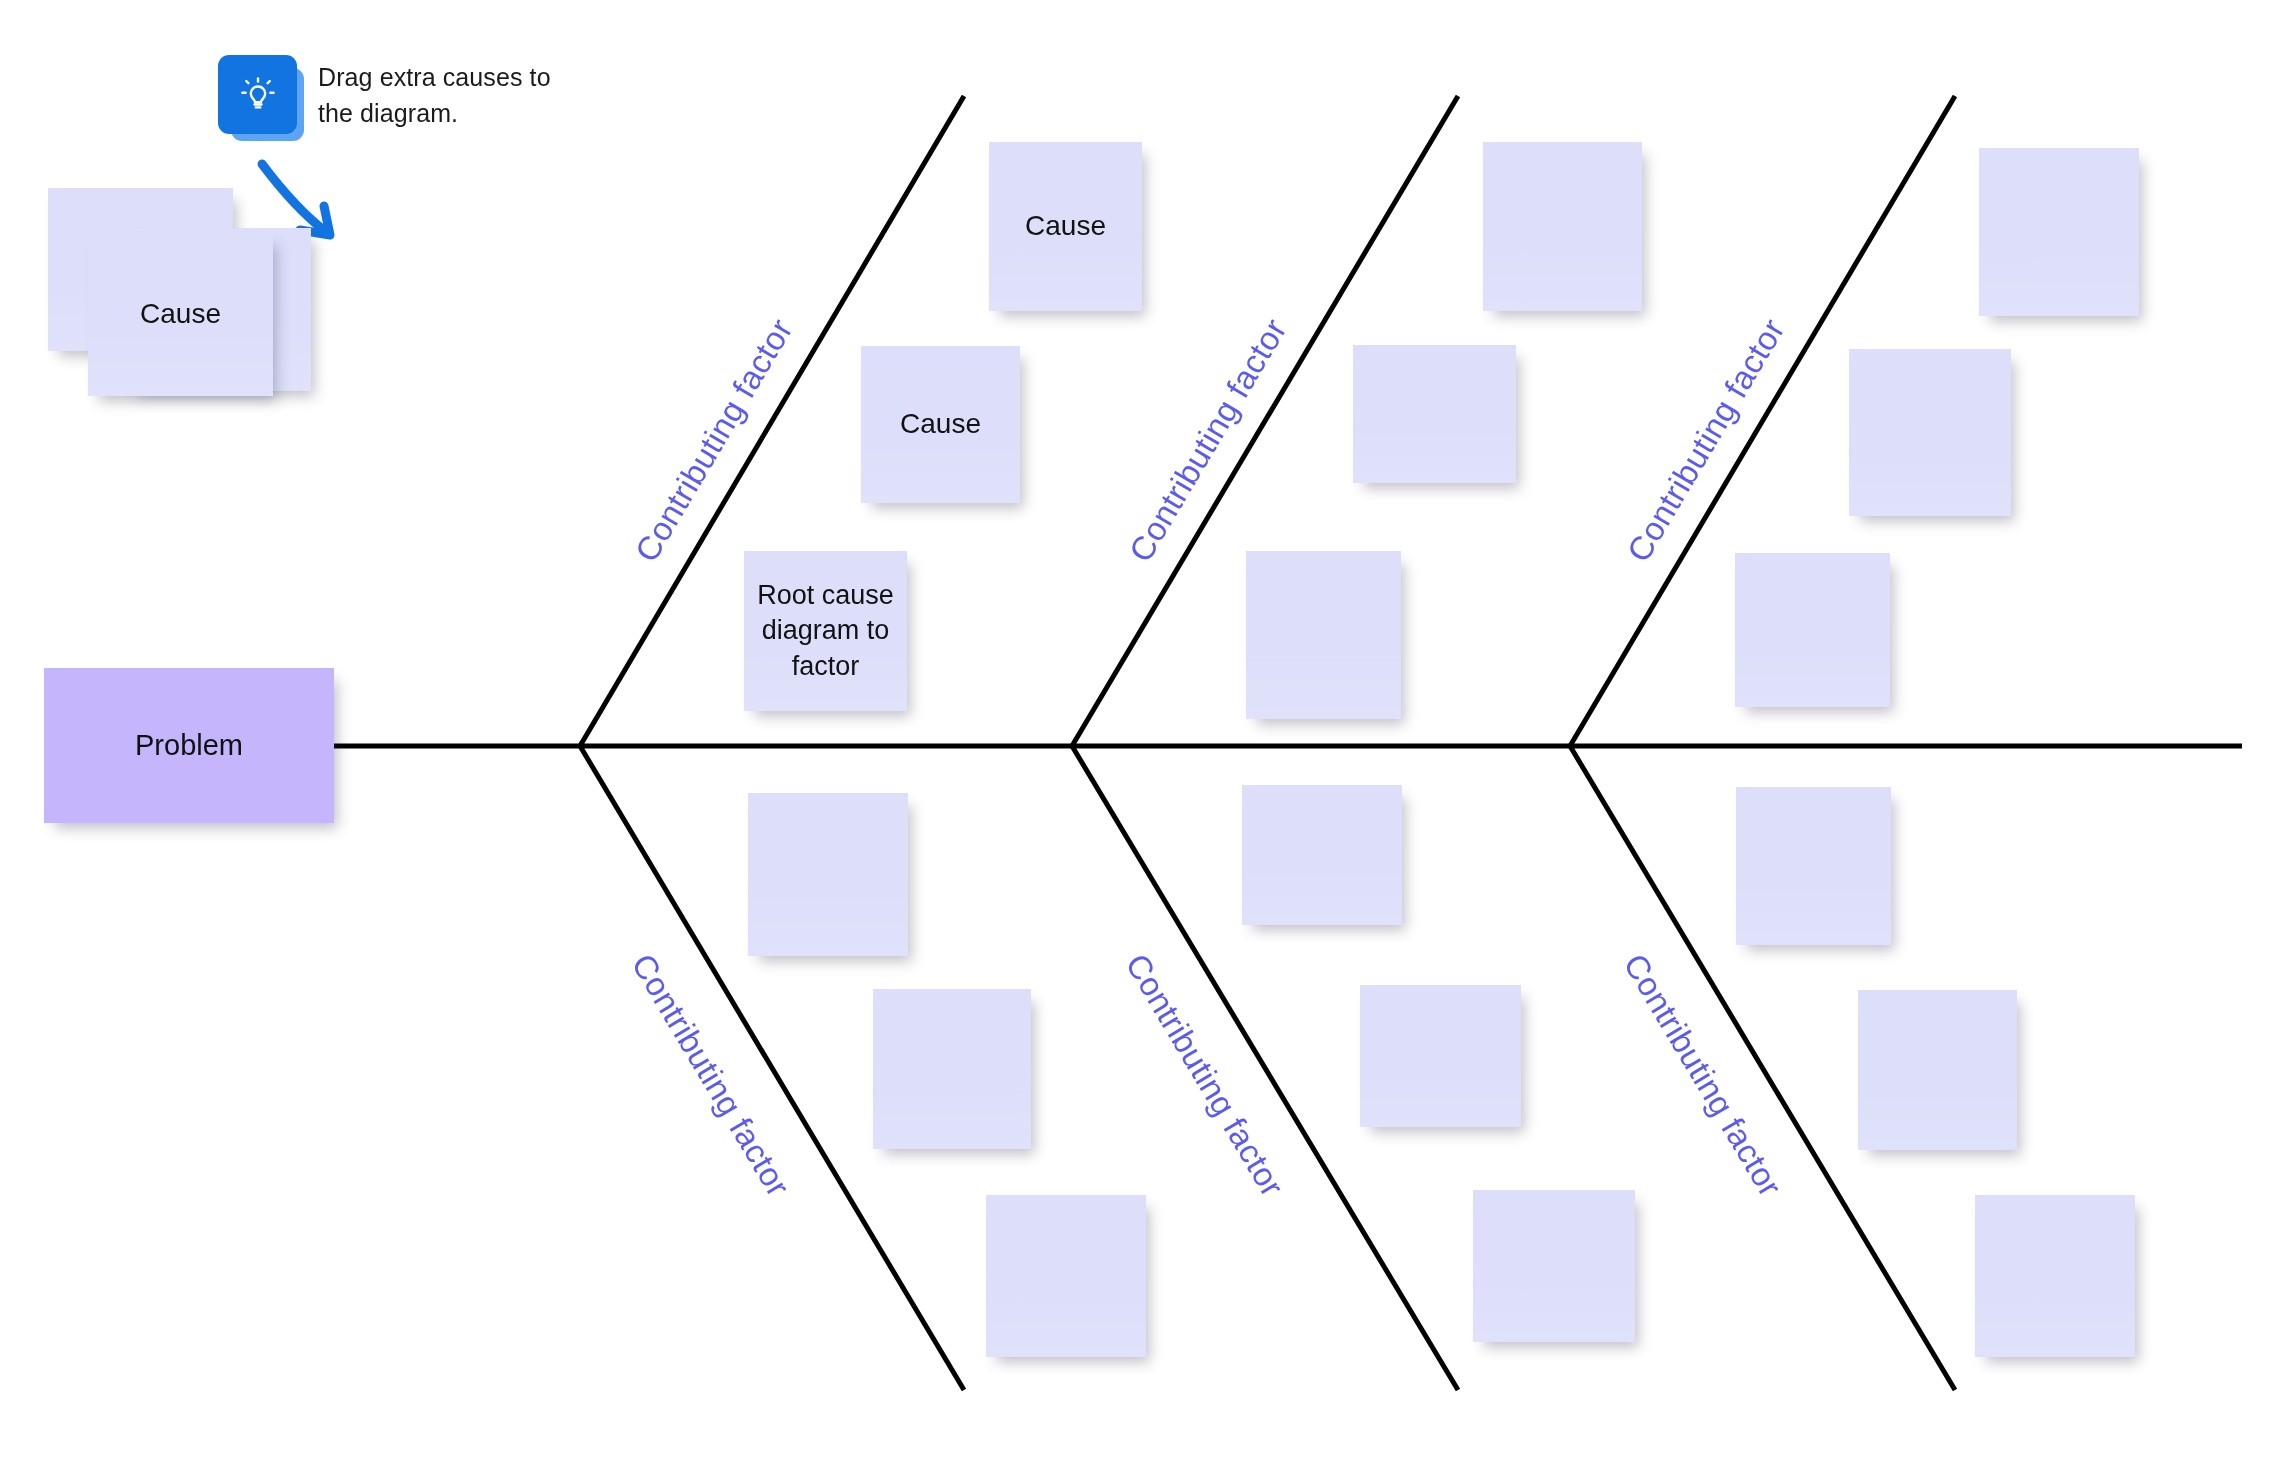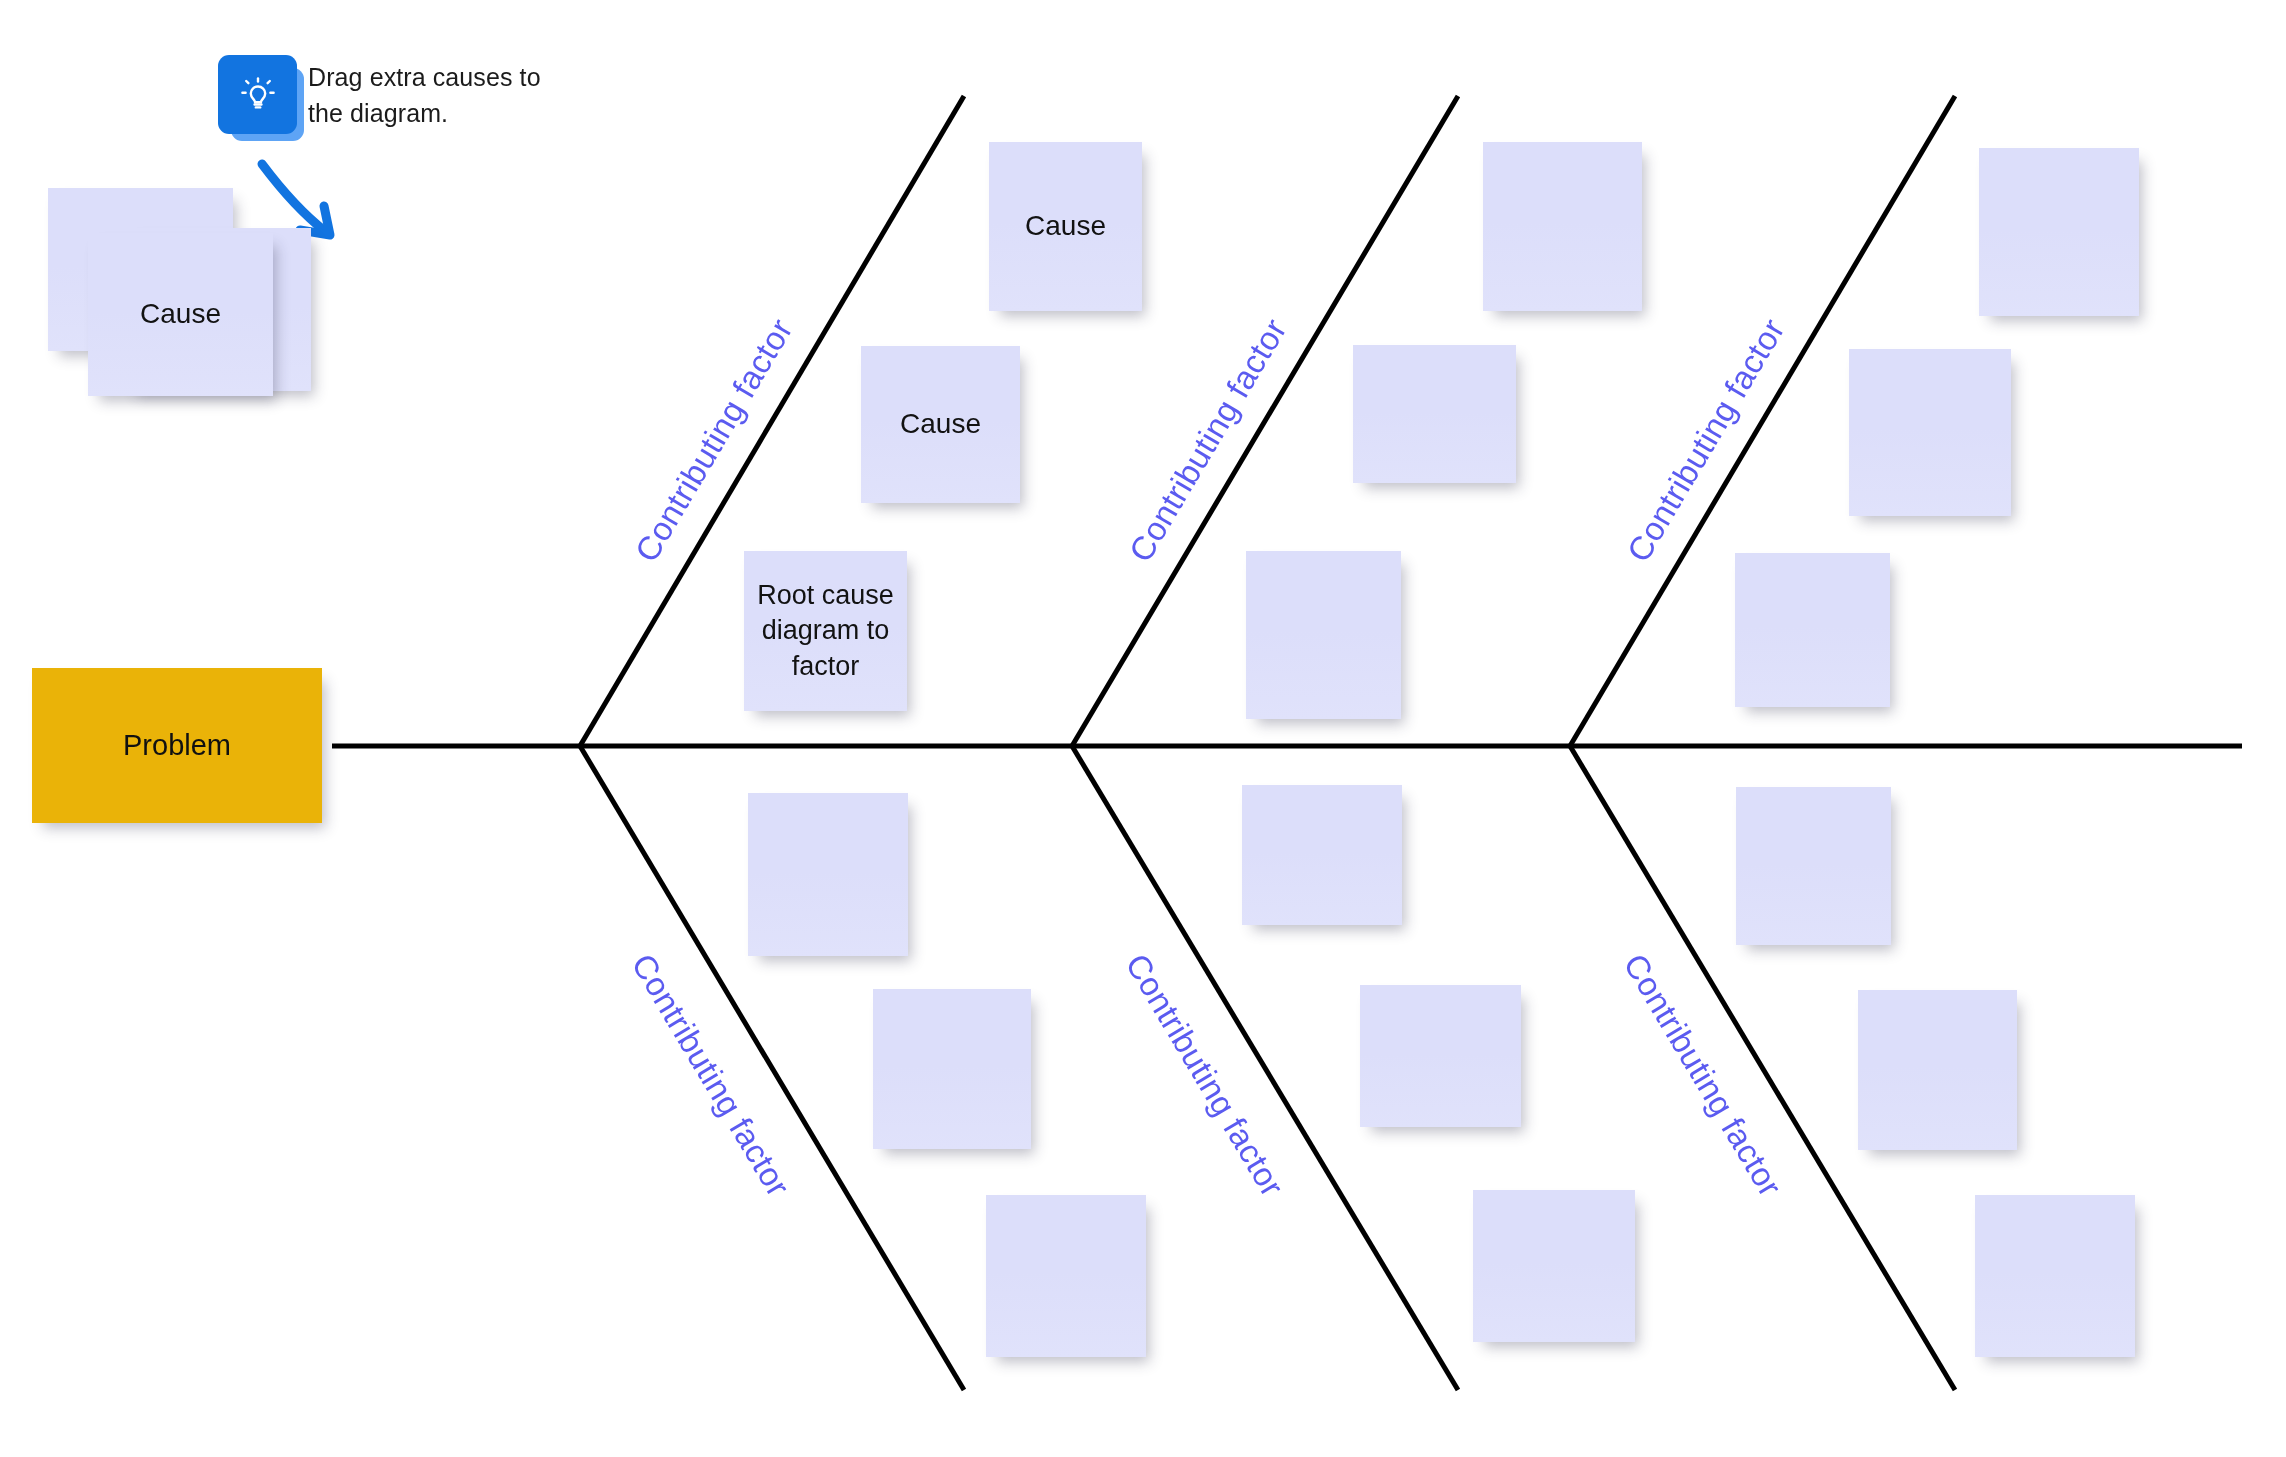--- a/index.html
+++ b/index.html
@@ -20,21 +20,21 @@
     overflow: hidden;
   }
 
   
   .hint-wrap {
     position: absolute;
     left: 218px;
     top: 55px;
     display: flex;
     align-items: flex-start;
-    gap: 4px;
+    gap: 14px;
   }
   .hint-icon-stack {
     position: relative;
     width: 86px;
     height: 86px;
     flex: 0 0 auto;
   }
   .hint-icon-back {
     position: absolute;
     left: 13px;
@@ -98,25 +98,25 @@
     height: 250px;
   }
   .palette .note { margin: 0; }
   .pal-1 { left: 0;   top: 0;   width: 185px; height: 163px; }
   .pal-2 { left: 78px; top: 40px; width: 185px; height: 163px; }
   .pal-3 { left: 40px; top: 45px; width: 185px; height: 163px; z-index: 3; }
 
   
   .problem-box {
     position: absolute;
-    left: 32px;
+    left: 44px;
     top: 668px;
     width: 290px;
     height: 155px;
-    background: #eab308;
+    background: #c4b5fd;
     box-shadow: 7px 9px 13px -4px rgba(40,40,70,0.30);
     display: flex;
     align-items: center;
     justify-content: center;
     color: #111111;
     font-size: 29px;
   }
 
   
   .bones { position: absolute; left: 0; top: 0; width: 2286px; height: 1457px; }

